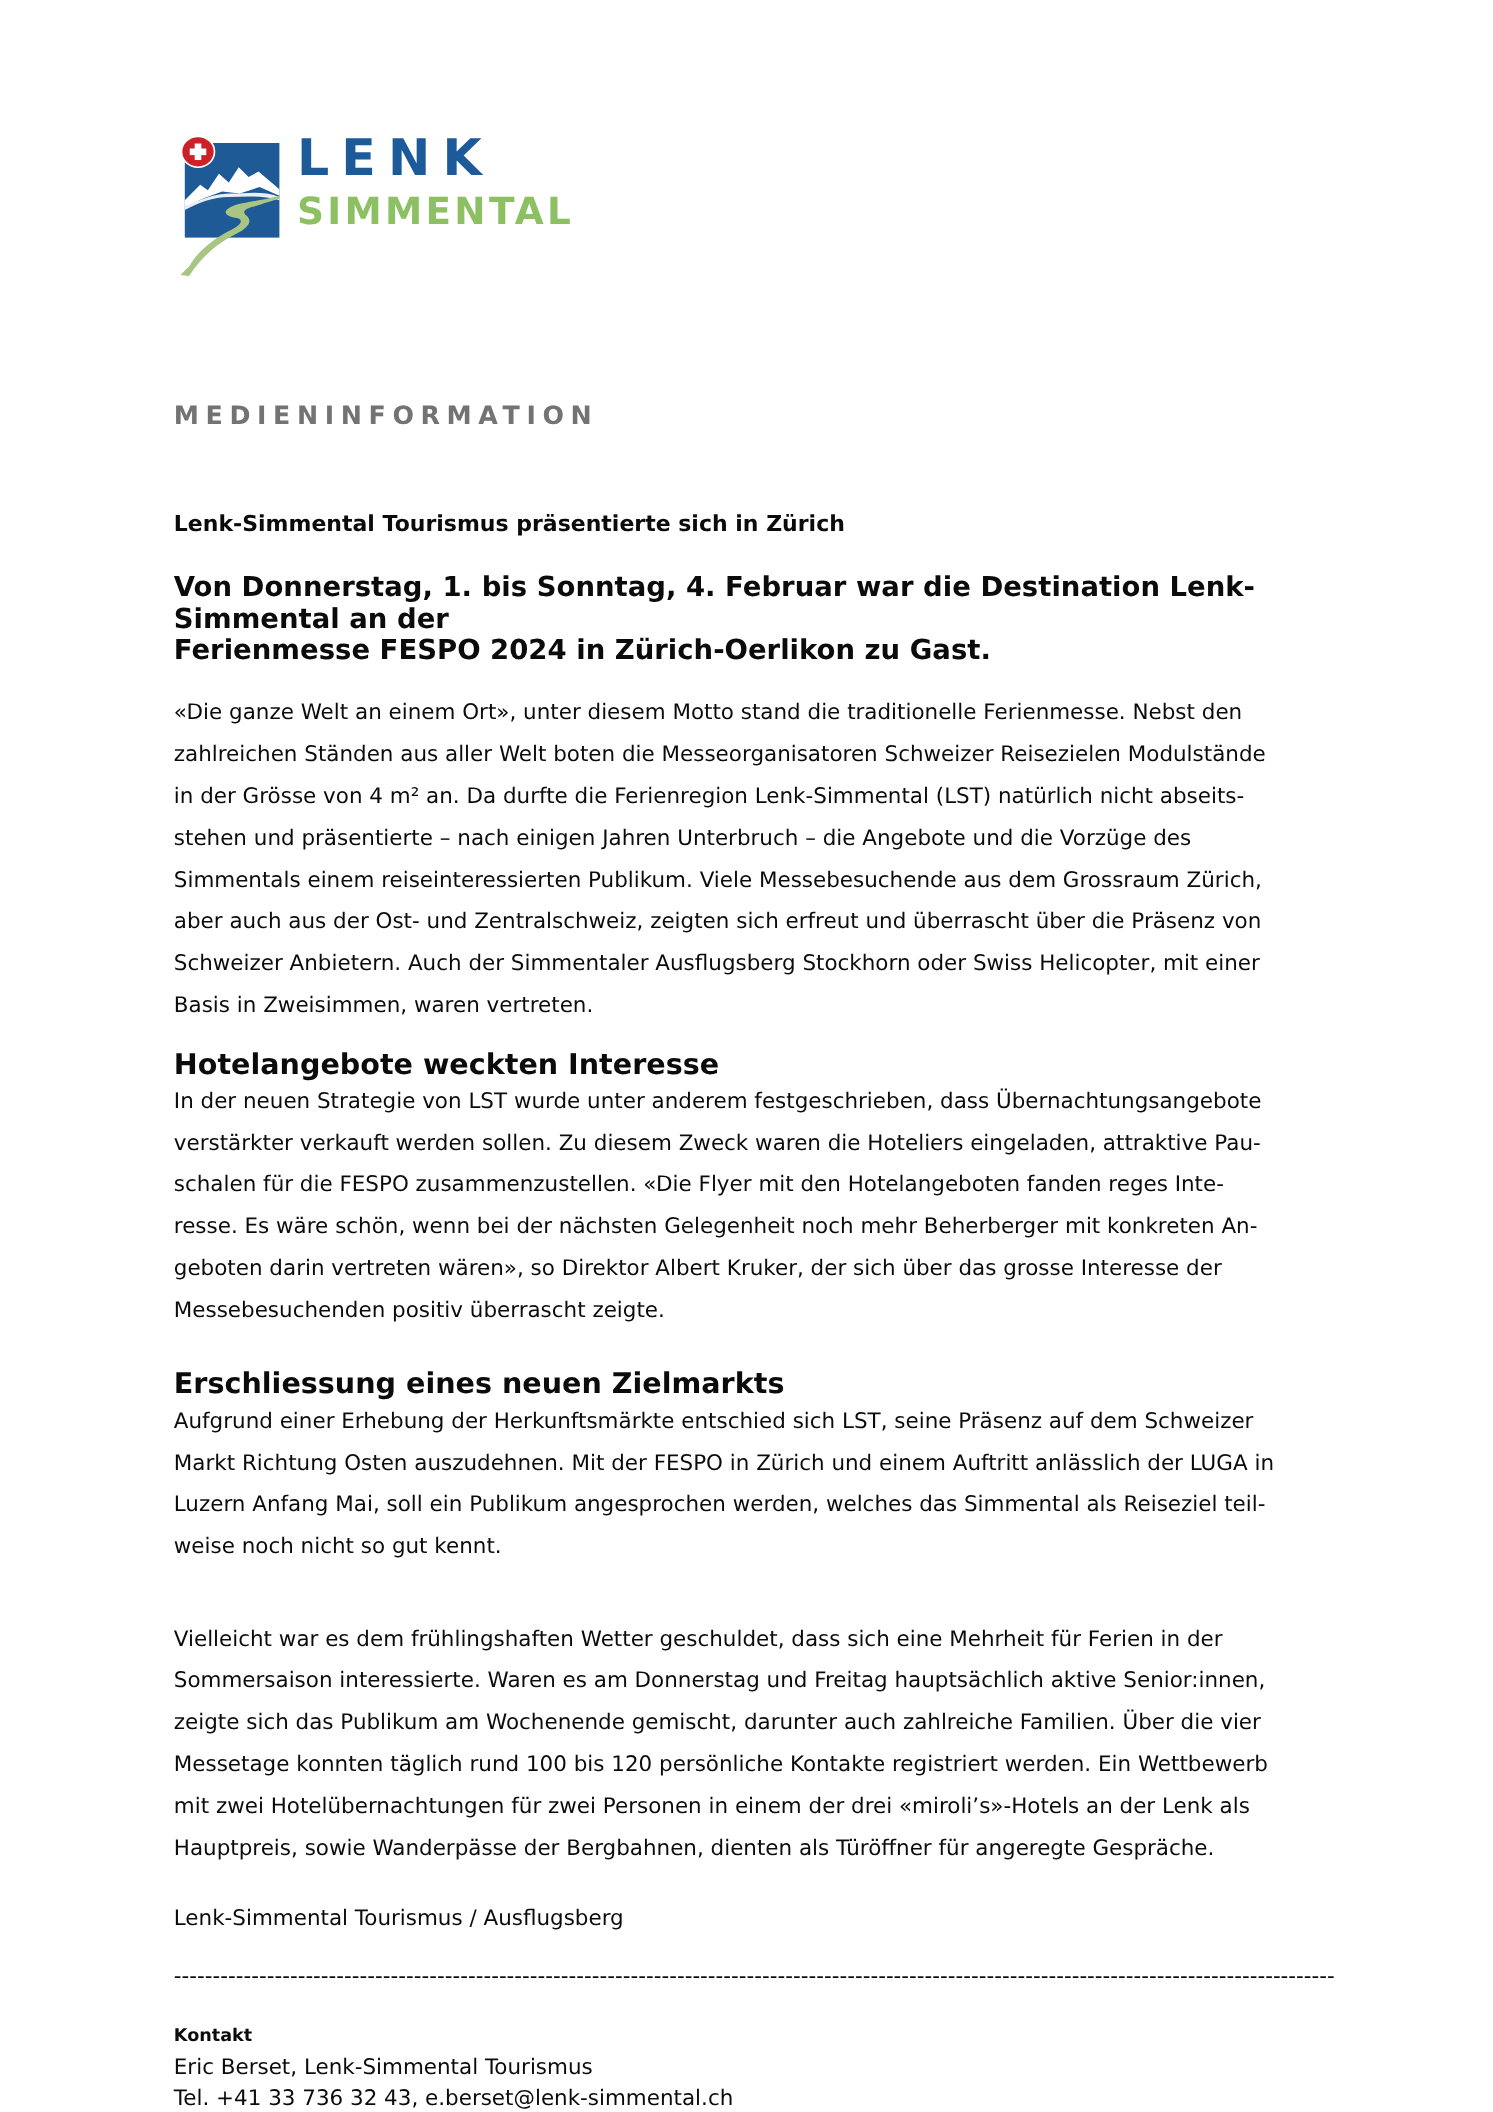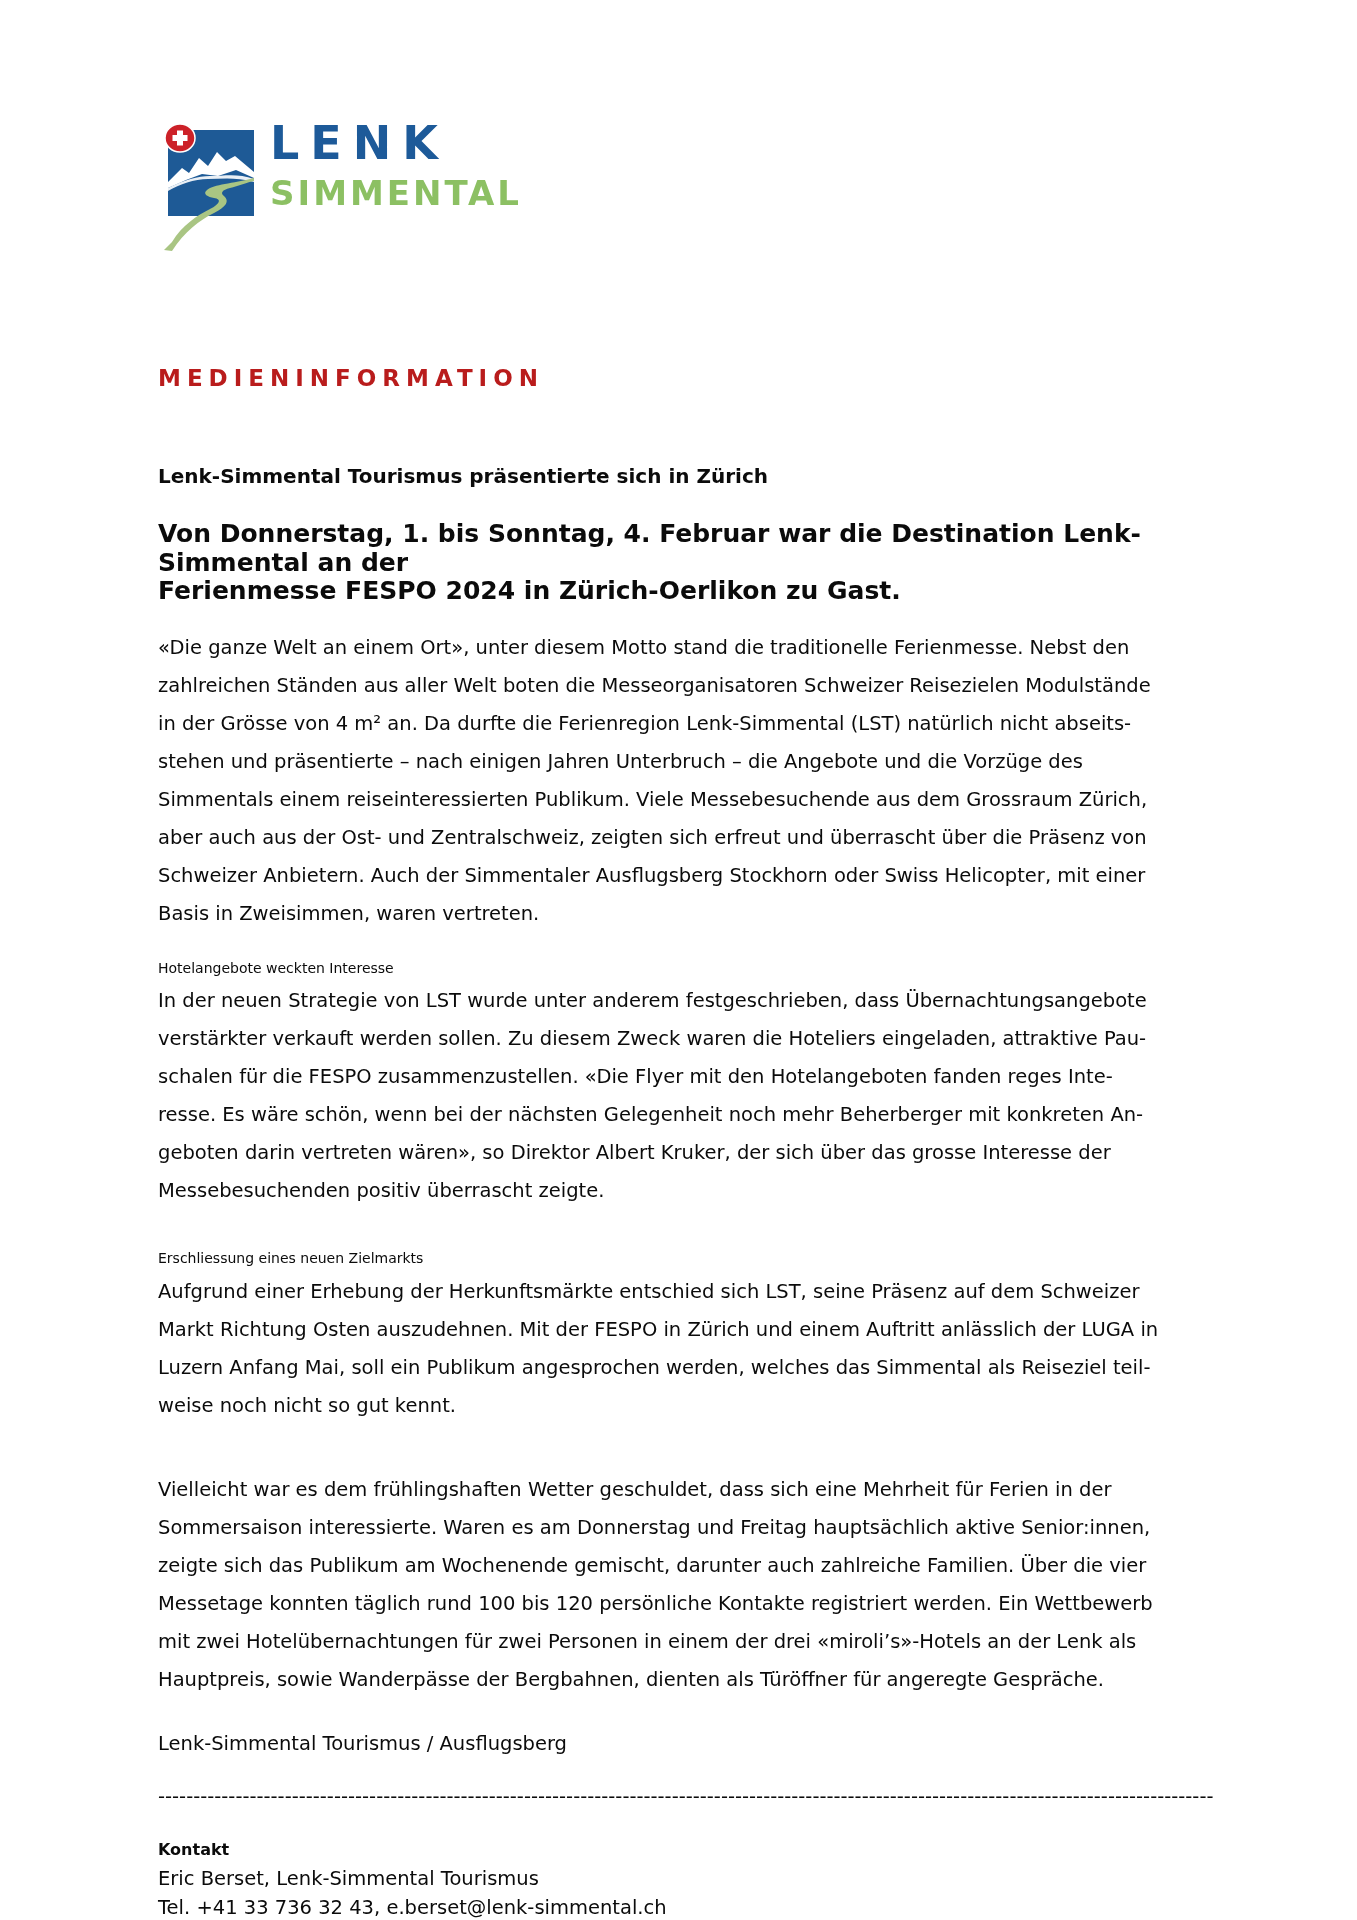--- a/index.html
+++ b/index.html
@@ -36,40 +36,40 @@
   
   .content {
     position: absolute;
     left: 158px;
     top: 0;
     width: 1062px;
   }
   .kicker {
     margin-top: 362px;
     font-size: 23px; font-weight: bold; letter-spacing: 6px;
-    line-height: 32px; color: #b91c1c;
+    line-height: 32px; color: #737373;
   }
   .dateline { margin-top: 108px; font-size: 19.5px; line-height: 29px; }
   .article-title {
     margin-top: 66px;
     font-size: 20px; font-weight: bold; line-height: 32px;
   }
   .lead {
     margin-top: 28px;
     font-size: 25px; font-weight: bold; line-height: 28.6px;
     white-space: pre-line;
   }
   .para {
     font-size: 19.5px; line-height: 38px;
     white-space: pre-line;
   }
   .para-first { margin-top: 23px; }
   .sec-head {
     margin-top: 21px;
-    font-size: 14px; font-weight: normal; line-height: 28.6px;
+    font-size: 26px; font-weight: bold; line-height: 28.6px;
   }
   .sec-head-2 { margin-top: 34px; }
   .para-4 { margin-top: 46px; }
   .signoff { margin-top: 30px; font-size: 19.5px; line-height: 29px; }
   .separator {
     margin-top: 24px;
     font-size: 19.5px; line-height: 29px;
     white-space: nowrap; overflow: hidden; width: 100%;
     color: #0b0b0b;
   }

